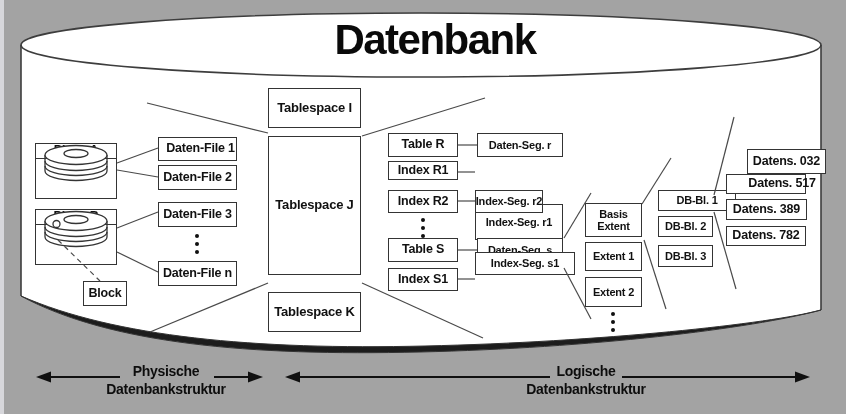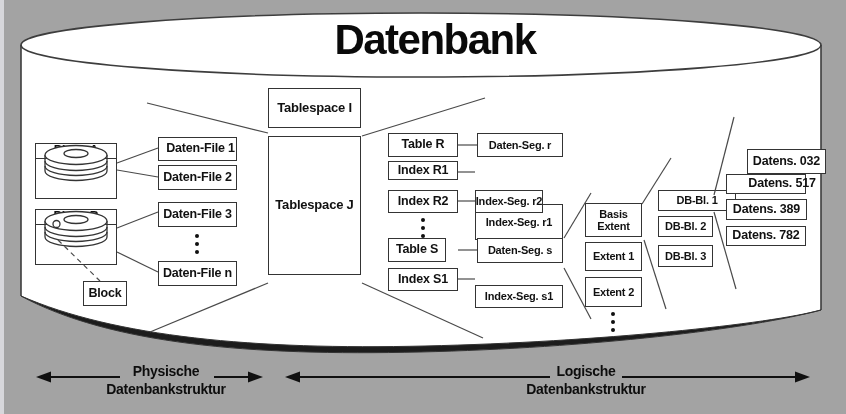--- a/index.html
+++ b/index.html
@@ -103,32 +103,33 @@
   </div>
   <div class="box" style="left:83px;top:281px;width:44px;height:25px;">Block</div>
 
   <div class="box" style="left:158px;top:137px;width:79px;height:24px;padding-left:6px;">Daten-File 1</div>
   <div class="box" style="left:158px;top:165px;width:79px;height:25px;">Daten-File 2</div>
   <div class="box" style="left:158px;top:202px;width:79px;height:25px;">Daten-File 3</div>
   <div class="box" style="left:158px;top:261px;width:79px;height:25px;">Daten-File n</div>
 
   <div class="box fs13" style="left:268px;top:88px;width:93px;height:40px;">Tablespace I</div>
   <div class="box fs13" style="left:268px;top:136px;width:93px;height:139px;">Tablespace J</div>
+  <div class="box fs13" style="left:268px;top:292px;width:93px;height:40px;">Tablespace K</div>
 
   <div class="box" style="left:388px;top:133px;width:70px;height:24px;">Table R</div>
   <div class="box" style="left:388px;top:161px;width:70px;height:19px;">Index R1</div>
   <div class="box" style="left:388px;top:190px;width:70px;height:23px;">Index R2</div>
-  <div class="box" style="left:388px;top:238px;width:58px;height:24px;">Table S</div>
+  <div class="box" style="left:388px;top:238px;width:70px;height:24px;">Table S</div>
   <div class="box" style="left:388px;top:268px;width:70px;height:23px;">Index S1</div>
 
   <div class="box fs12" style="left:477px;top:133px;width:86px;height:24px;">Daten-Seg. r</div>
   <div class="box fs12" style="left:475px;top:161px;width:88px;height:36px;margin-top:43px;">Index-Seg. r1</div>
   <div class="box fs12" style="left:475px;top:190px;width:68px;height:23px;">Index-Seg. r2</div>
   <div class="box fs12" style="left:477px;top:238px;width:86px;height:25px;">Daten-Seg. s</div>
-  <div class="box fs12" style="left:475px;top:285px;width:88px;height:23px;">Index-Seg. s1</div>
+  <div class="box fs12" style="left:475px;top:252px;width:100px;height:23px;">Index-Seg. s1</div>
 
   <div class="box fs12 wrap" style="left:585px;top:203px;width:57px;height:34px;">Basis Extent</div>
   <div class="box fs12" style="left:585px;top:242px;width:57px;height:29px;">Extent 1</div>
   <div class="box fs12" style="left:585px;top:277px;width:57px;height:30px;">Extent 2</div>
 
   <div class="box fs12" style="left:658px;top:190px;width:78px;height:21px;text-align:right;">DB-Bl. 1</div>
   <div class="box fs12" style="left:658px;top:216px;width:55px;height:21px;">DB-Bl. 2</div>
   <div class="box fs12" style="left:658px;top:245px;width:55px;height:22px;">DB-Bl. 3</div>
 
   <div class="box" style="left:747px;top:149px;width:79px;height:25px;">Datens. 032</div>

